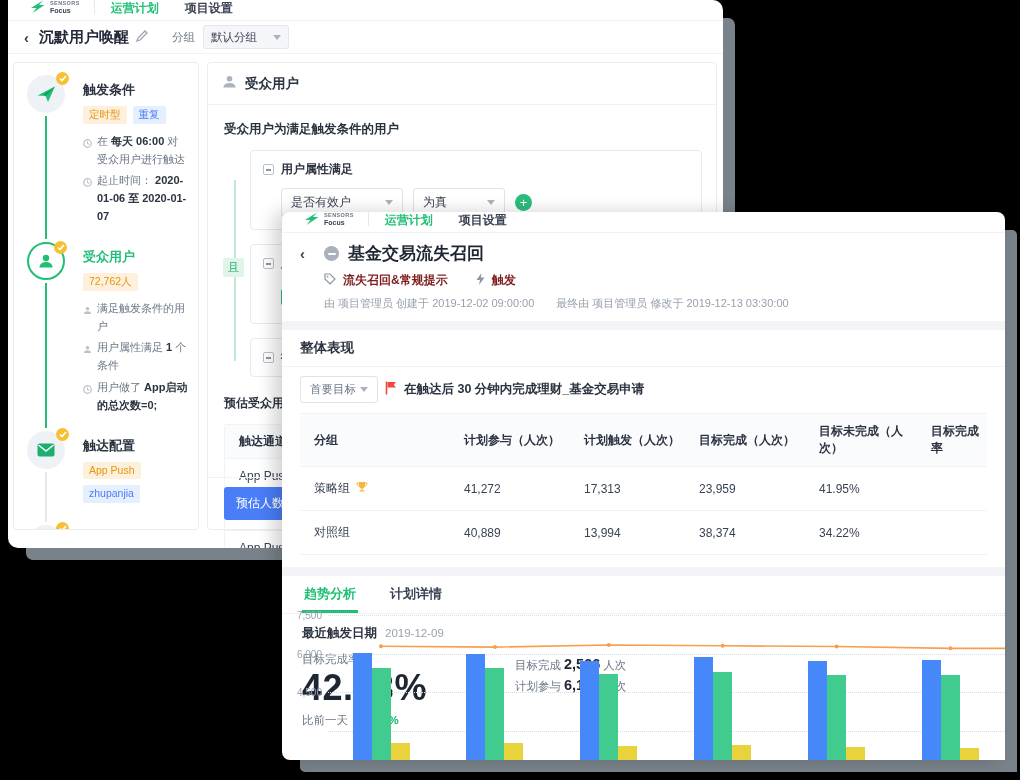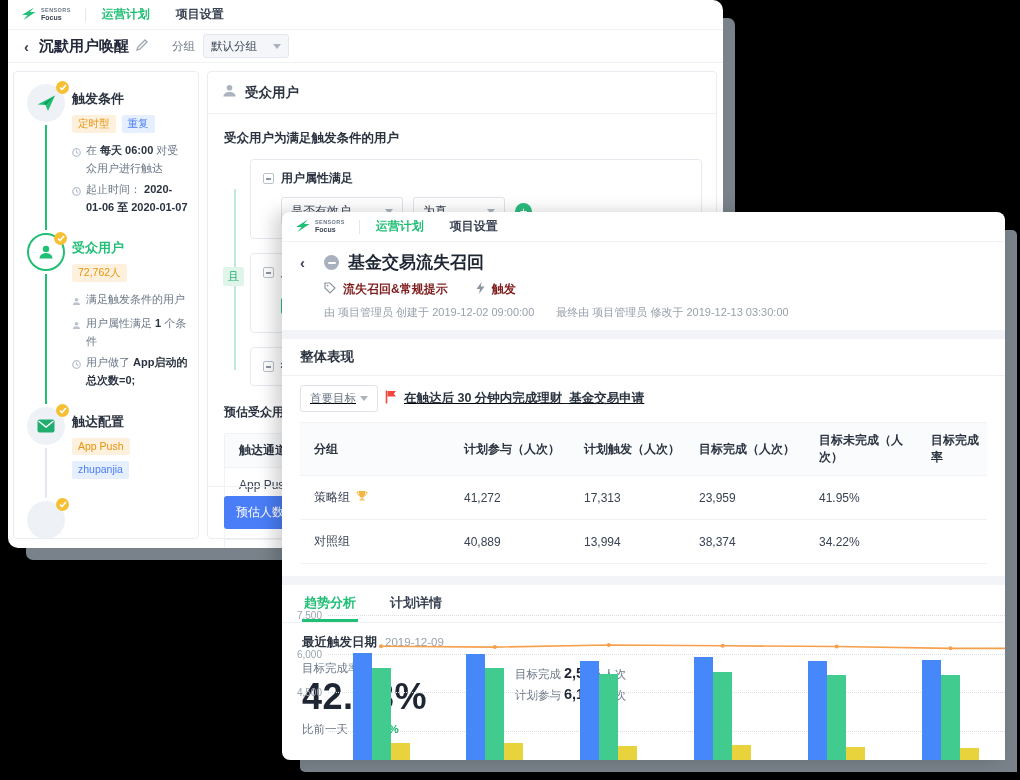--- a/index.html
+++ b/index.html
@@ -5,21 +5,21 @@
   * { margin:0; padding:0; box-sizing:border-box; }
   html,body { width:1020px; height:780px; overflow:hidden; background:#000;
     font-family:"Liberation Sans","DejaVu Sans",sans-serif; -webkit-font-smoothing:antialiased; }
   .window { position:absolute; background:#fff; overflow:hidden;
     box-shadow:15px 15px 0 -3px #79828a; }
   #win-back { left:8px; top:0; width:715px; height:548px; border-radius:0 10px 6px 10px; z-index:1; }
   #win-front { left:282px; top:212px; width:723px; height:548px; border-radius:8px 8px 0 8px; z-index:2;
     box-shadow:-8px 0 18px rgba(0,0,0,.18), 15px 15px 0 -3px #79828a; }
 
   
-  .navbar { height:30px; display:flex; align-items:center; padding:0 13px; border-bottom:1px solid #f0f2f5; }
+  .navbar { height:21px; display:flex; align-items:flex-start; padding:0 22px; border-bottom:1px solid #f0f2f5; }
   .logo { display:flex; align-items:center; gap:5px; }
   .logo svg { display:block; }
   .logo-txt { line-height:1.05; }
   .logo-txt .l1 { font-size:5.5px; letter-spacing:.4px; color:#6b7787; font-weight:700; }
   .logo-txt .l2 { font-size:7px; color:#3a4354; font-weight:700; }
   .nav-sep { width:1px; height:14px; background:#e4e8ee; margin:0 16px 0 14px; }
   .nav-item { font-size:12px; color:#3a4354; margin-right:26px; font-weight:700; cursor:pointer; }
   .nav-item.active { color:#1fbf75; }
 
   
@@ -30,21 +30,21 @@
   .grp-label { font-size:11.5px; color:#6b7787; margin:0 8px 0 14px; }
   .grp-select { display:flex; align-items:center; justify-content:space-between; width:86px; height:24px;
      background:#f4f6f9; border:1px solid #e3e7ee; border-radius:3px; padding:0 7px; font-size:11.5px; color:#3a4354; cursor:pointer;}
   .caret { width:0; height:0; border-left:4px solid transparent; border-right:4px solid transparent; border-top:5px solid #aab3bf; }
 
   .bw-body { position:relative; height:485px; }
   .card { position:absolute; background:#fff; border:1px solid #e9edf2; border-radius:4px; }
   #sidebar { left:5px; top:8px; width:186px; height:468px; padding:12px 10px 0 12px; overflow:hidden;}
   #mainpanel { left:199px; top:8px; width:510px; height:468px; }
 
-  .step { display:flex; gap:6px; }
+  .step { display:flex; gap:17px; }
   .rail { width:40px; display:flex; flex-direction:column; align-items:center; flex:none; }
   .circ { position:relative; width:38px; height:38px; border-radius:50%; background:#eef2f7;
      display:flex; align-items:center; justify-content:center; flex:none;}
   .circ.active { background:#fff; border:2px solid #21bf73; }
   .badge { position:absolute; top:-3px; right:-4px; width:13px; height:13px; border-radius:50%; background:#f7c034;
      display:flex; align-items:center; justify-content:center; }
   .conn { width:2px; flex:1; min-height:12px; background:#21bf73; margin:3px 0; }
   .conn.grey { background:#e3e8ee; }
   .step-body { padding-top:6px; padding-bottom:14px; }
   .step-title { font-size:13px; font-weight:700; color:#2b3340; margin-bottom:7px; }
@@ -89,21 +89,21 @@
   .fw-header { padding:9px 18px 10px; }
   .fw-row1 { display:flex; align-items:center; gap:9px; }
   .status-dot { width:15px; height:15px; border-radius:50%; background:#a9b1bc; position:relative; flex:none;}
   .status-dot::after { content:""; position:absolute; left:3.5px; right:3.5px; top:6.5px; height:2px; background:#fff; border-radius:1px;}
   .fw-title { font-size:17px; font-weight:700; color:#1f2633; }
   .fw-row2 { display:flex; align-items:center; gap:7px; margin:7px 0 0 24px; font-size:12px; font-weight:700; color:#7f1d1d; }
   .fw-row2 .gap { width:14px; }
   .fw-row3 { margin:7px 0 0 24px; font-size:11px; color:#98a1ad; display:flex; gap:22px; }
   .grey-gap { height:9px; background:#f2f4f7; }
   .sec-head { font-size:13.5px; font-weight:700; color:#2b3340; padding:9px 18px; border-bottom:1px solid #f0f2f5; }
-  .goal-row { display:flex; align-items:center; gap:7px; padding:9px 18px 10px;text-decoration:underline; }
+  .goal-row { display:flex; align-items:center; gap:7px; padding:9px 18px 10px; }
   .goal-select { width:78px; height:27px; font-size:11.5px; color:#6b7787; }
   .goal-text { font-size:12.5px; font-weight:700; color:#2b3340; }
 
   .tbl { margin:0 18px 12px; }
   .tbl-row { display:grid; grid-template-columns:150px 120px 115px 120px 112px 1fr; align-items:center; border-bottom:1px solid #f0f2f5;}
   .tbl-row.head { background:#fafbfd; border-top:1px solid #f0f2f5; }
   .tbl-cell { font-size:12px; color:#2b3340; padding:10px 0 10px 14px; }
   .head .tbl-cell { font-weight:700; padding:9px 0 9px 14px; }
   .tbl-row.data .tbl-cell { padding:13px 0 13px 14px; color:#3a4354; }
   .grp-cell { display:flex; align-items:center; gap:6px; }

